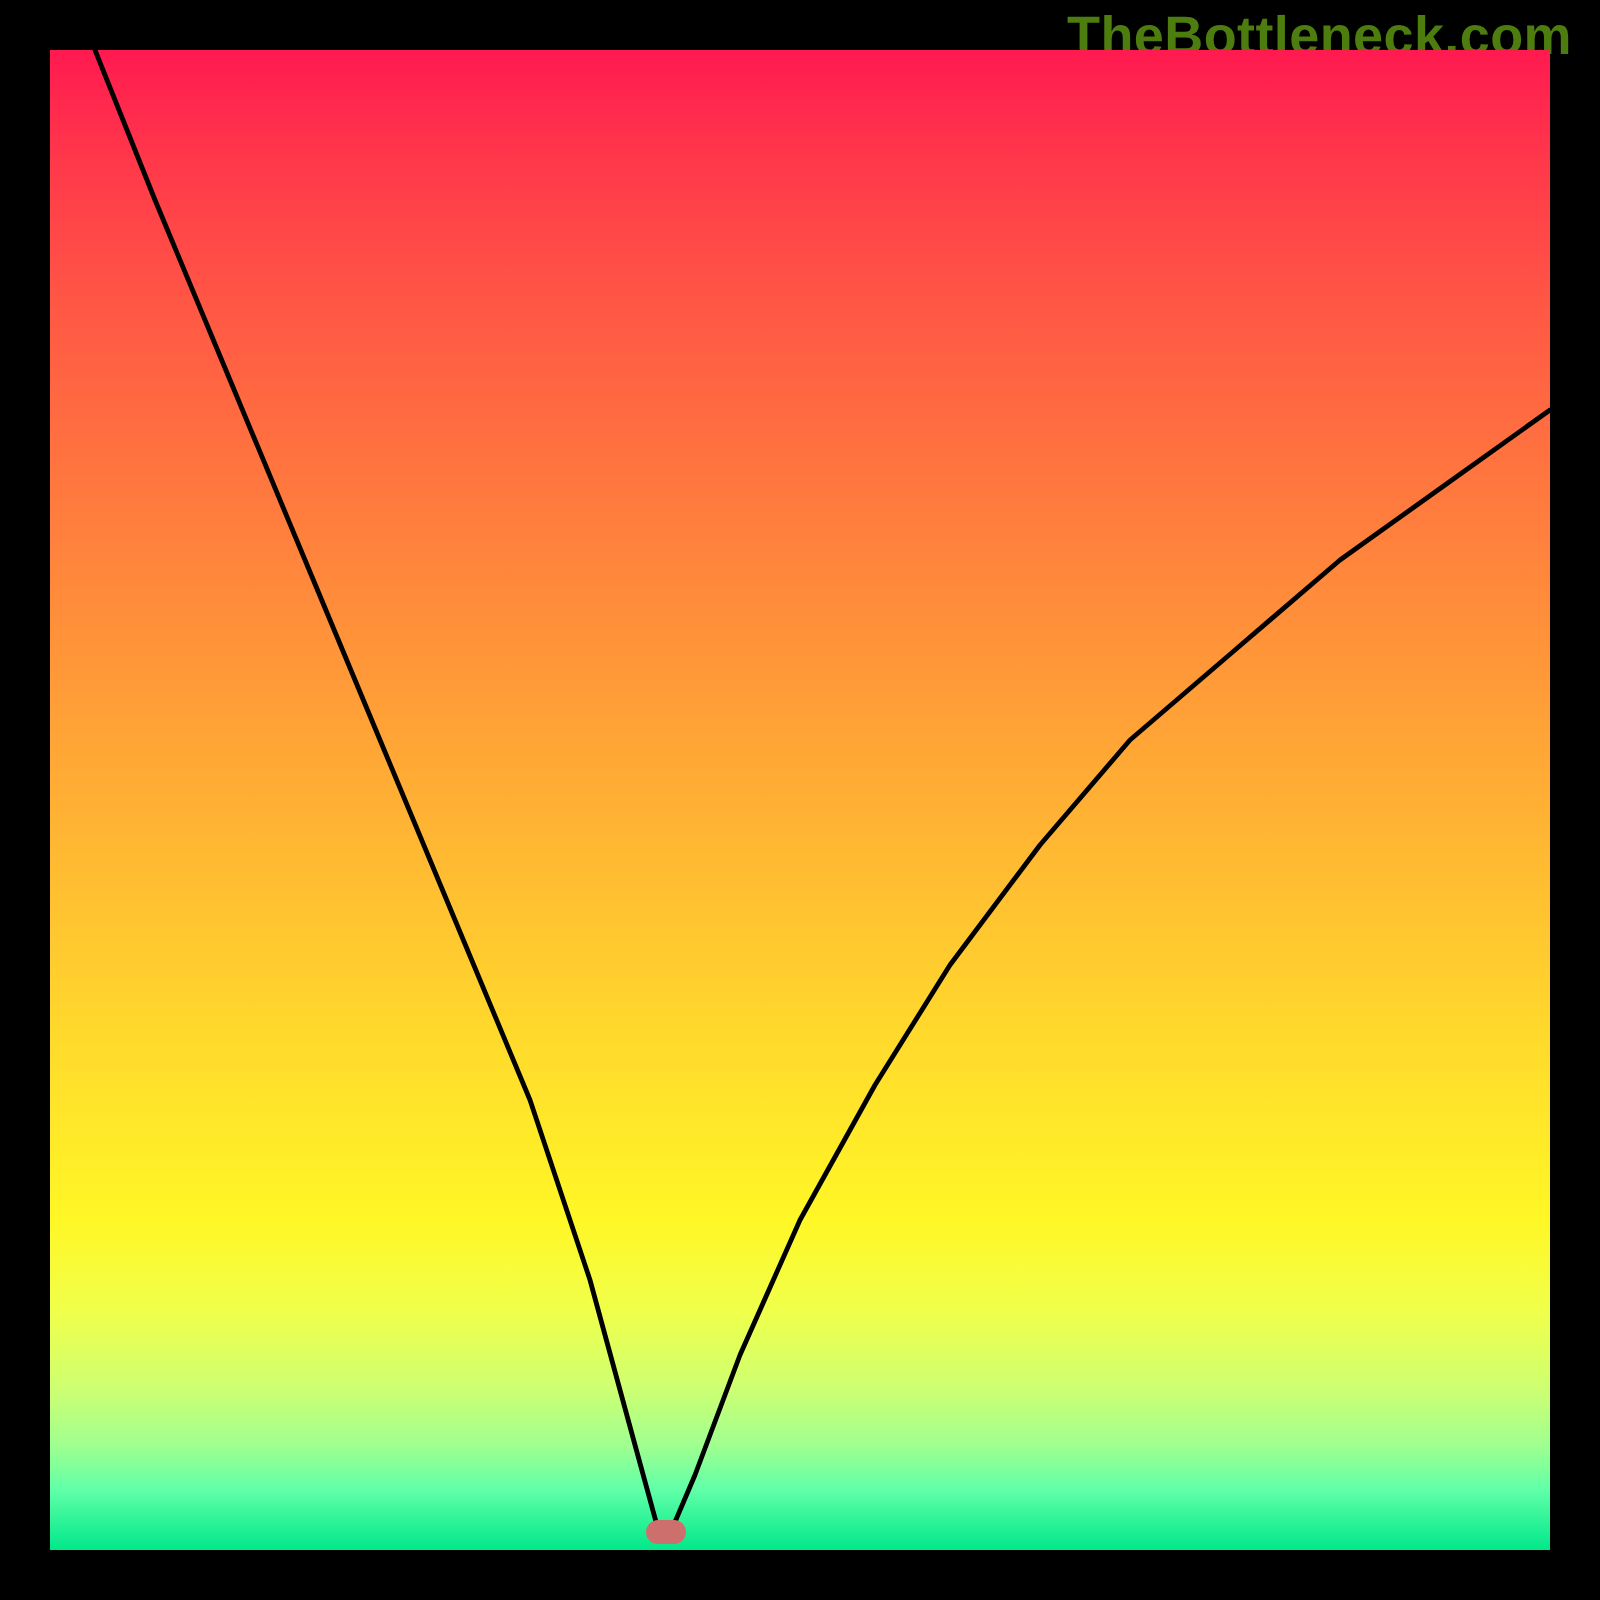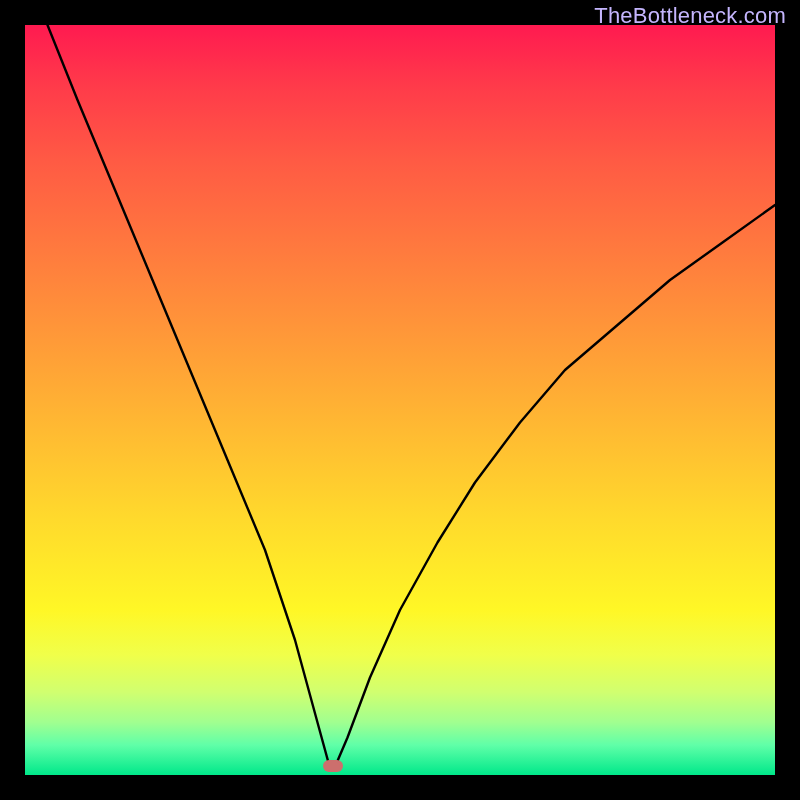--- a/index.html
+++ b/index.html
@@ -54,23 +54,23 @@
     position: absolute;
     width: 20px;
     height: 12px;
     border-radius: 6px;
     background: #cc6f6d;
   }
   .watermark {
     position: absolute;
     top: 3px;
     right: 14px;
-    color: #c4b5fd;
-    font-size: 22px;
-    font-weight: 400;
+    color: #4d7c0f;
+    font-size: 27px;
+    font-weight: 700;
     letter-spacing: 0.2px;
   }
 </style>
 </head>
 <body>
 
 <div class="watermark">TheBottleneck.com</div>
 
 <div class="frame">
 

